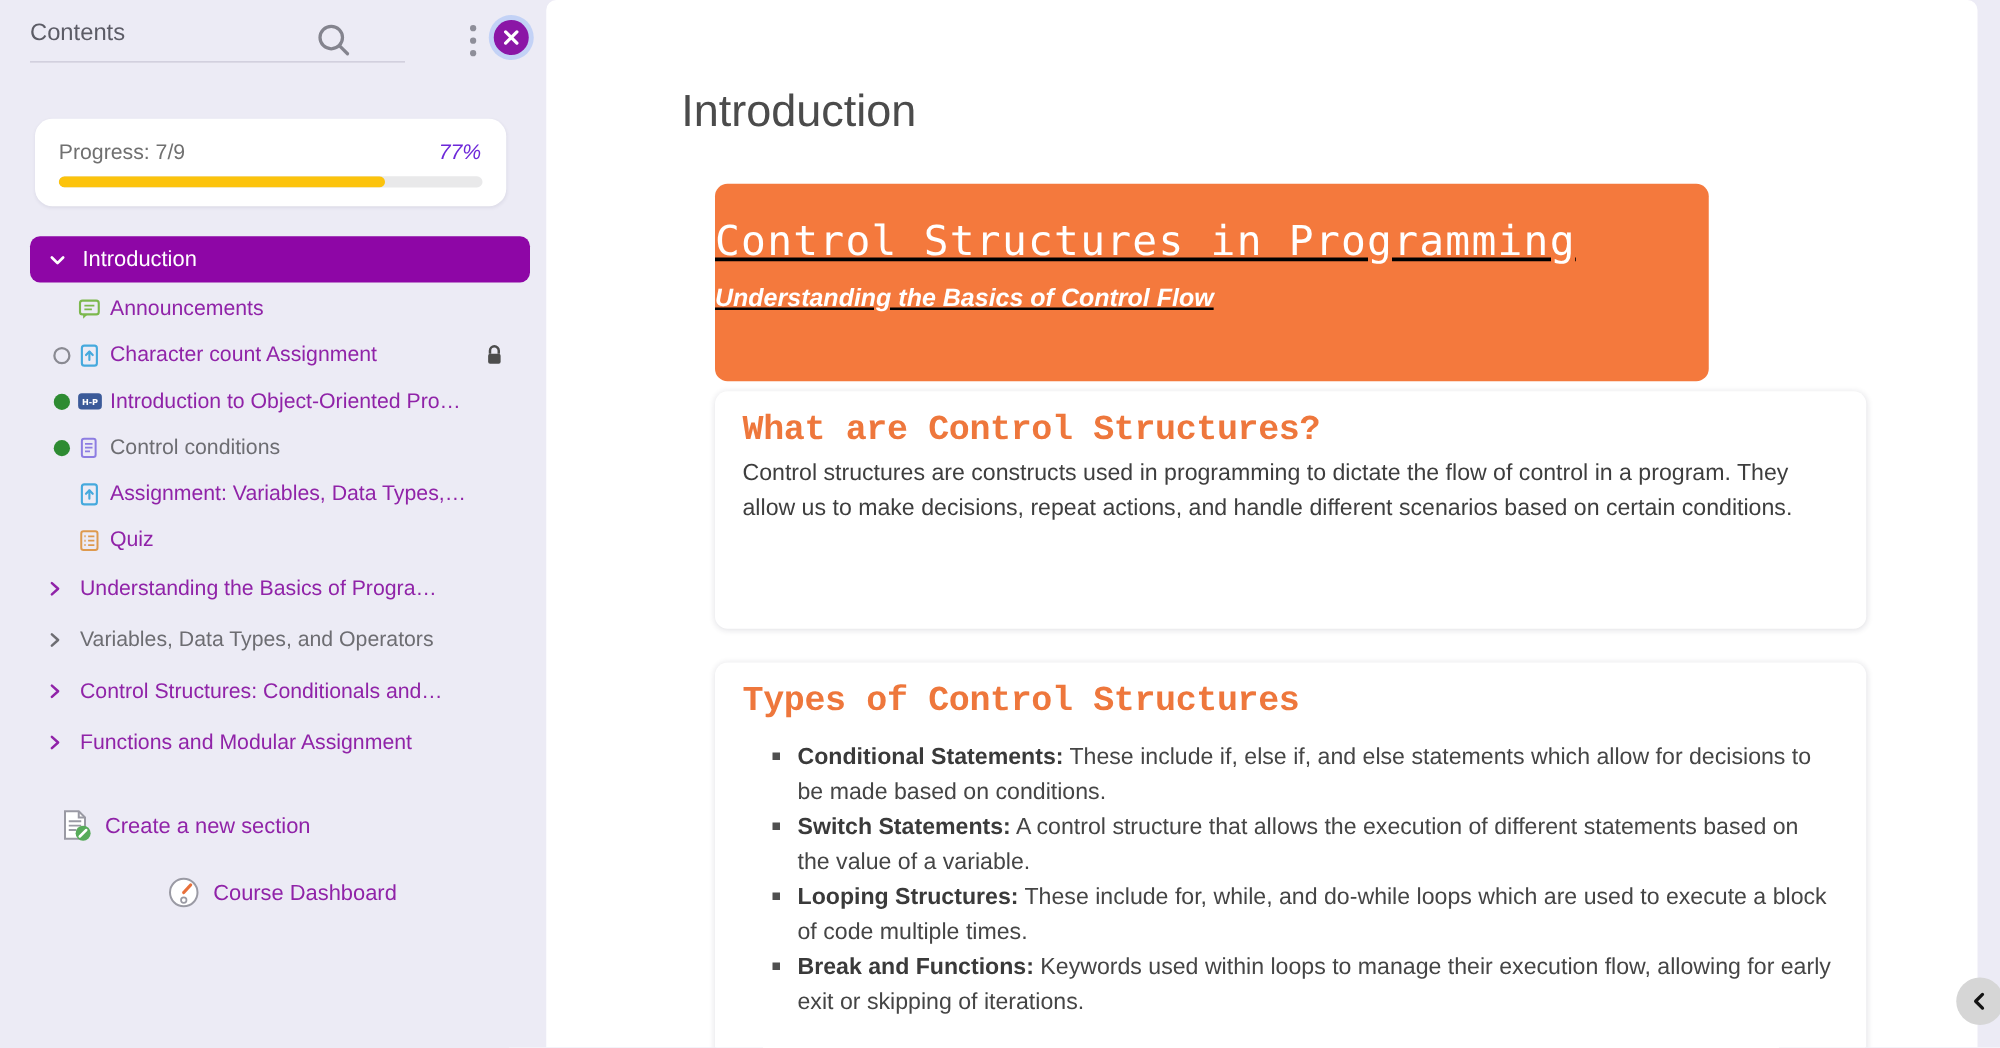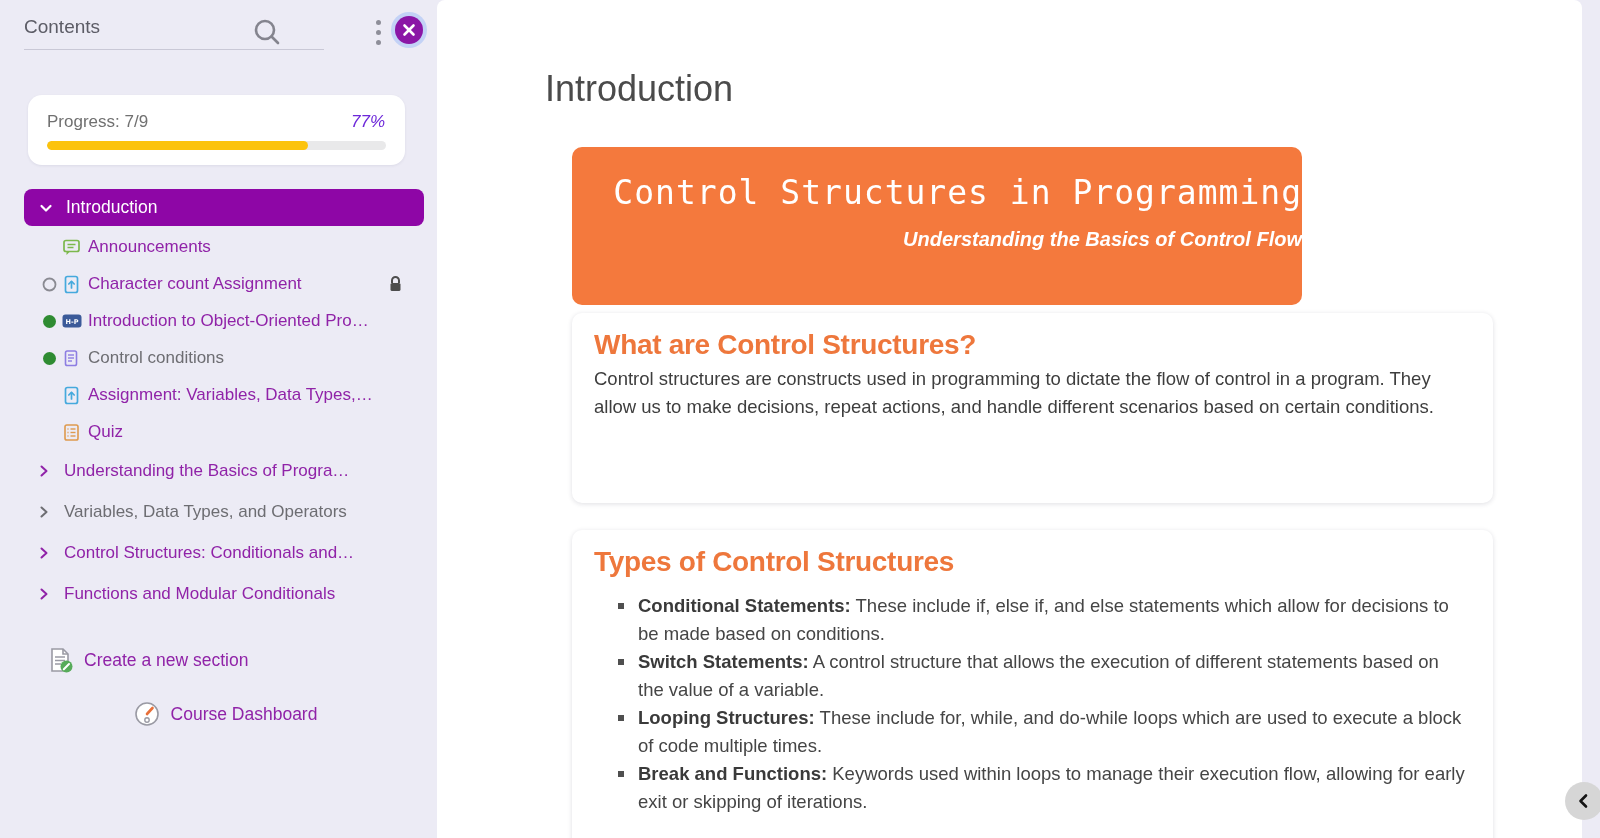--- a/index.html
+++ b/index.html
@@ -37,28 +37,28 @@
   .lock-slot { position:absolute; right:20px; top:6px; }
 
   .footer-link { position:absolute; left:24px; width:380px; height:32px; display:flex; align-items:center; padding-left:22px; cursor:pointer; }
   .footer-link .f-icon { width:30px; flex:0 0 30px; display:flex; align-items:center; }
   .footer-link .label { font-size:17.5px; color:#9023a8; margin-left:8px; }
 
   
   .main-panel { position:absolute; left:437px; top:0; width:1145px; height:838px; background:#ffffff; border-radius:8px 8px 0 0; }
   .page-title { position:absolute; left:108px; top:68px; font-size:36px; color:#4b4b4b; font-weight:400; }
 
-  .banner { position:absolute; left:135px; top:147px; width:730px; height:158px; border-radius:10px; background:#f4793d; text-align:right; }
+  .banner { position:absolute; left:135px; top:147px; width:795px; height:158px; border-radius:10px; background:#f4793d; text-align:left;text-decoration:underline; }
   .banner-title { margin-top:26px; font-family:"DejaVu Sans Mono", monospace; font-size:33px; color:#ffffff; letter-spacing:1px; }
   .banner-subtitle { margin-top:16px; font-size:20px; font-style:italic; font-weight:700; color:#ffffff; }
 
   .card { position:absolute; left:135px; width:921px; background:#ffffff; border-radius:10px; box-shadow:0 1px 5px rgba(30,30,60,.14); padding:16px 22px; }
   .card-1 { top:313px; height:190px; }
   .card-2 { top:530px; height:330px; }
-  .card-heading { font-family:Liberation Sans, sans-serif; font-weight:600; font-size:28px; color:#ee773c; letter-spacing:-0.3px; }
+  .card-heading { font-family:Liberation Mono, monospace; font-weight:600; font-size:28px; color:#ee773c; letter-spacing:-0.3px; }
   .card-body { margin-top:4px; font-size:18.5px; line-height:28px; color:#3e3e3e; width:880px; }
   .card-list { margin-top:14px; list-style:none; padding-left:24px; width:875px; }
   .card-list li { position:relative; padding-left:20px; font-size:18.5px; line-height:28px; color:#454545; }
   .card-list li::before { content:""; position:absolute; left:0; top:11px; width:6px; height:6px; background:#4f4f4f; }
   .card-list li strong { color:#3a3a3a; font-weight:700; }
 
   .collapse-btn { position:absolute; left:1565px; top:782px; width:38px; height:38px; border-radius:50%; background:#d6d6d6; display:flex; align-items:center; justify-content:center; cursor:pointer; }
 
   svg { display:block; }
 </style>
@@ -236,21 +236,21 @@
       </span>
       <span class="label">Control Structures: Conditionals and…</span>
     </div>
 
     <div class="nav-row section" style="top:579px;">
       <span class="chev">
         <svg width="16" height="16" viewBox="0 0 16 16">
             <polyline points="5.5,3.5 10.5,8 5.5,12.5" fill="none" stroke="#9023a8" stroke-width="2" stroke-linecap="round" stroke-linejoin="round"></polyline>
           </svg>
       </span>
-      <span class="label">Functions and Modular Conditionals</span>
+      <span class="label">Functions and Modular Assignment</span>
     </div>
 
     <div class="footer-link" style="top:644px;">
       <span class="f-icon">
         <svg width="28" height="28" viewBox="0 0 28 28">
             <path d="M6 3 h11 l5 5 v17 h-16 z" fill="#ffffff" stroke="#9a9aa4" stroke-width="1.6"></path>
             <path d="M17 3 v5 h5" fill="none" stroke="#9a9aa4" stroke-width="1.6"></path>
             <line x1="9" y1="11" x2="19" y2="11" stroke="#9a9aa4" stroke-width="1.5"></line>
             <line x1="9" y1="14.5" x2="19" y2="14.5" stroke="#9a9aa4" stroke-width="1.5"></line>
             <line x1="9" y1="18" x2="15" y2="18" stroke="#9a9aa4" stroke-width="1.5"></line>

